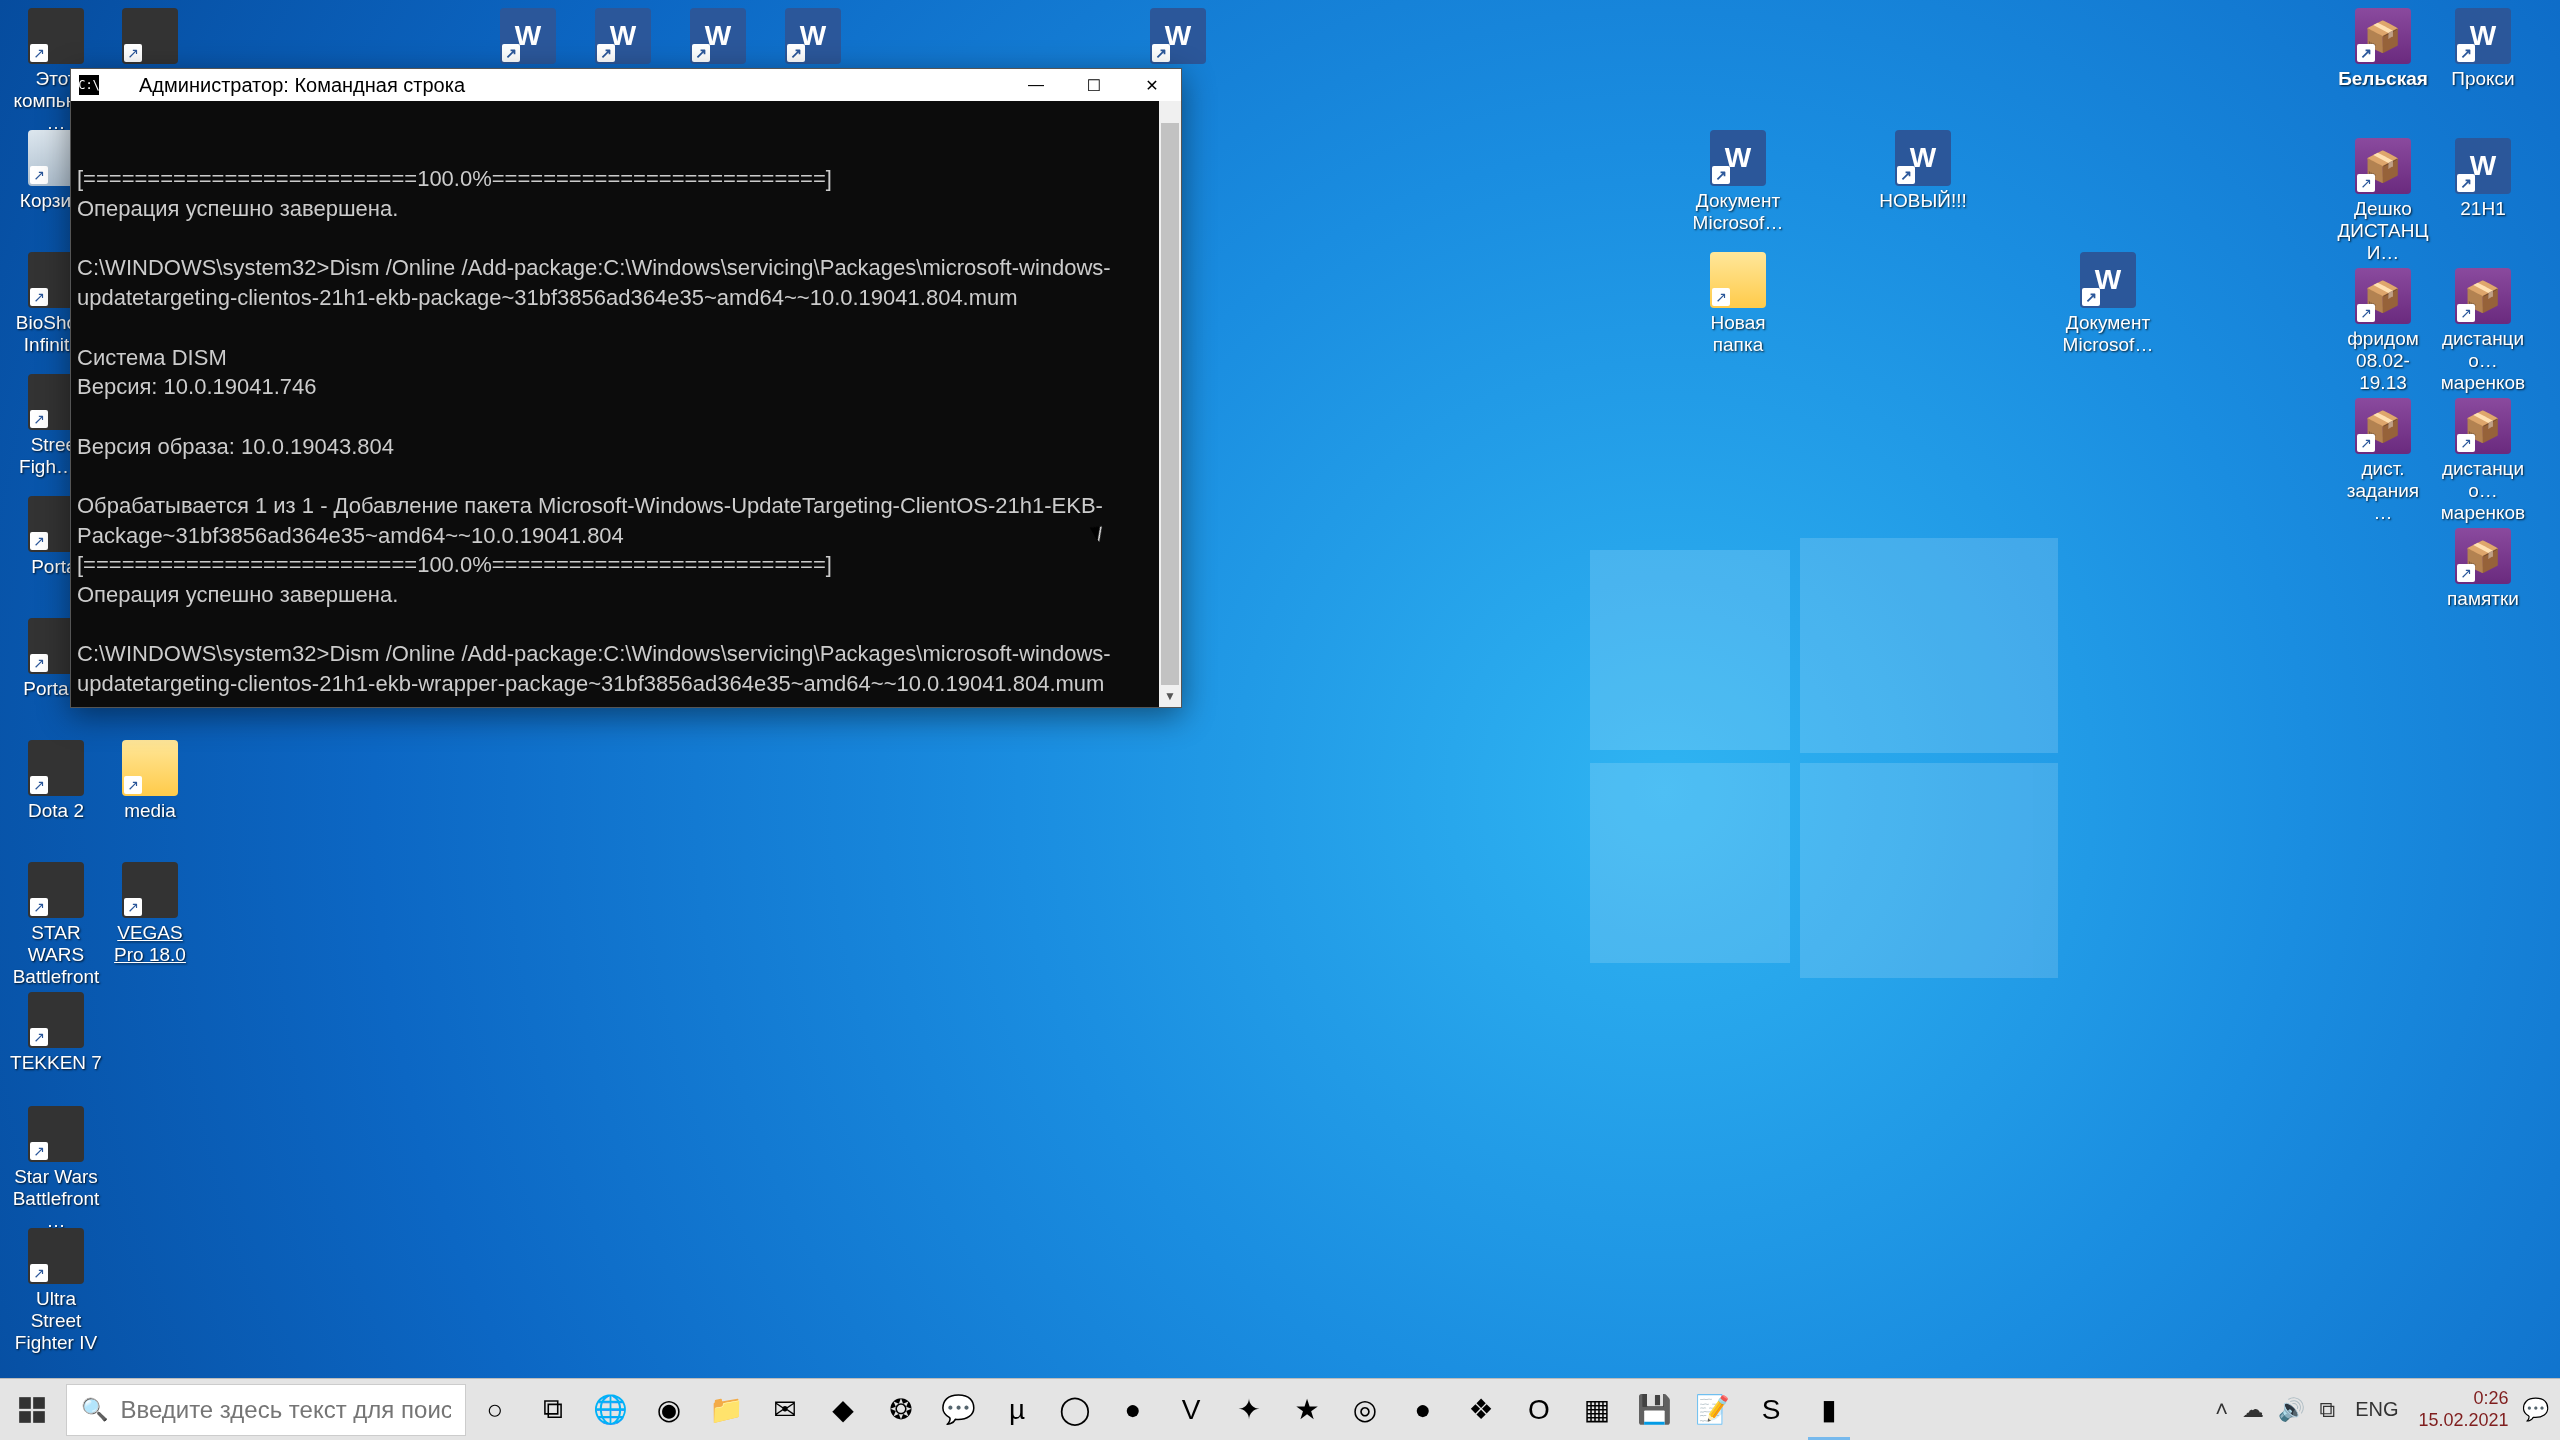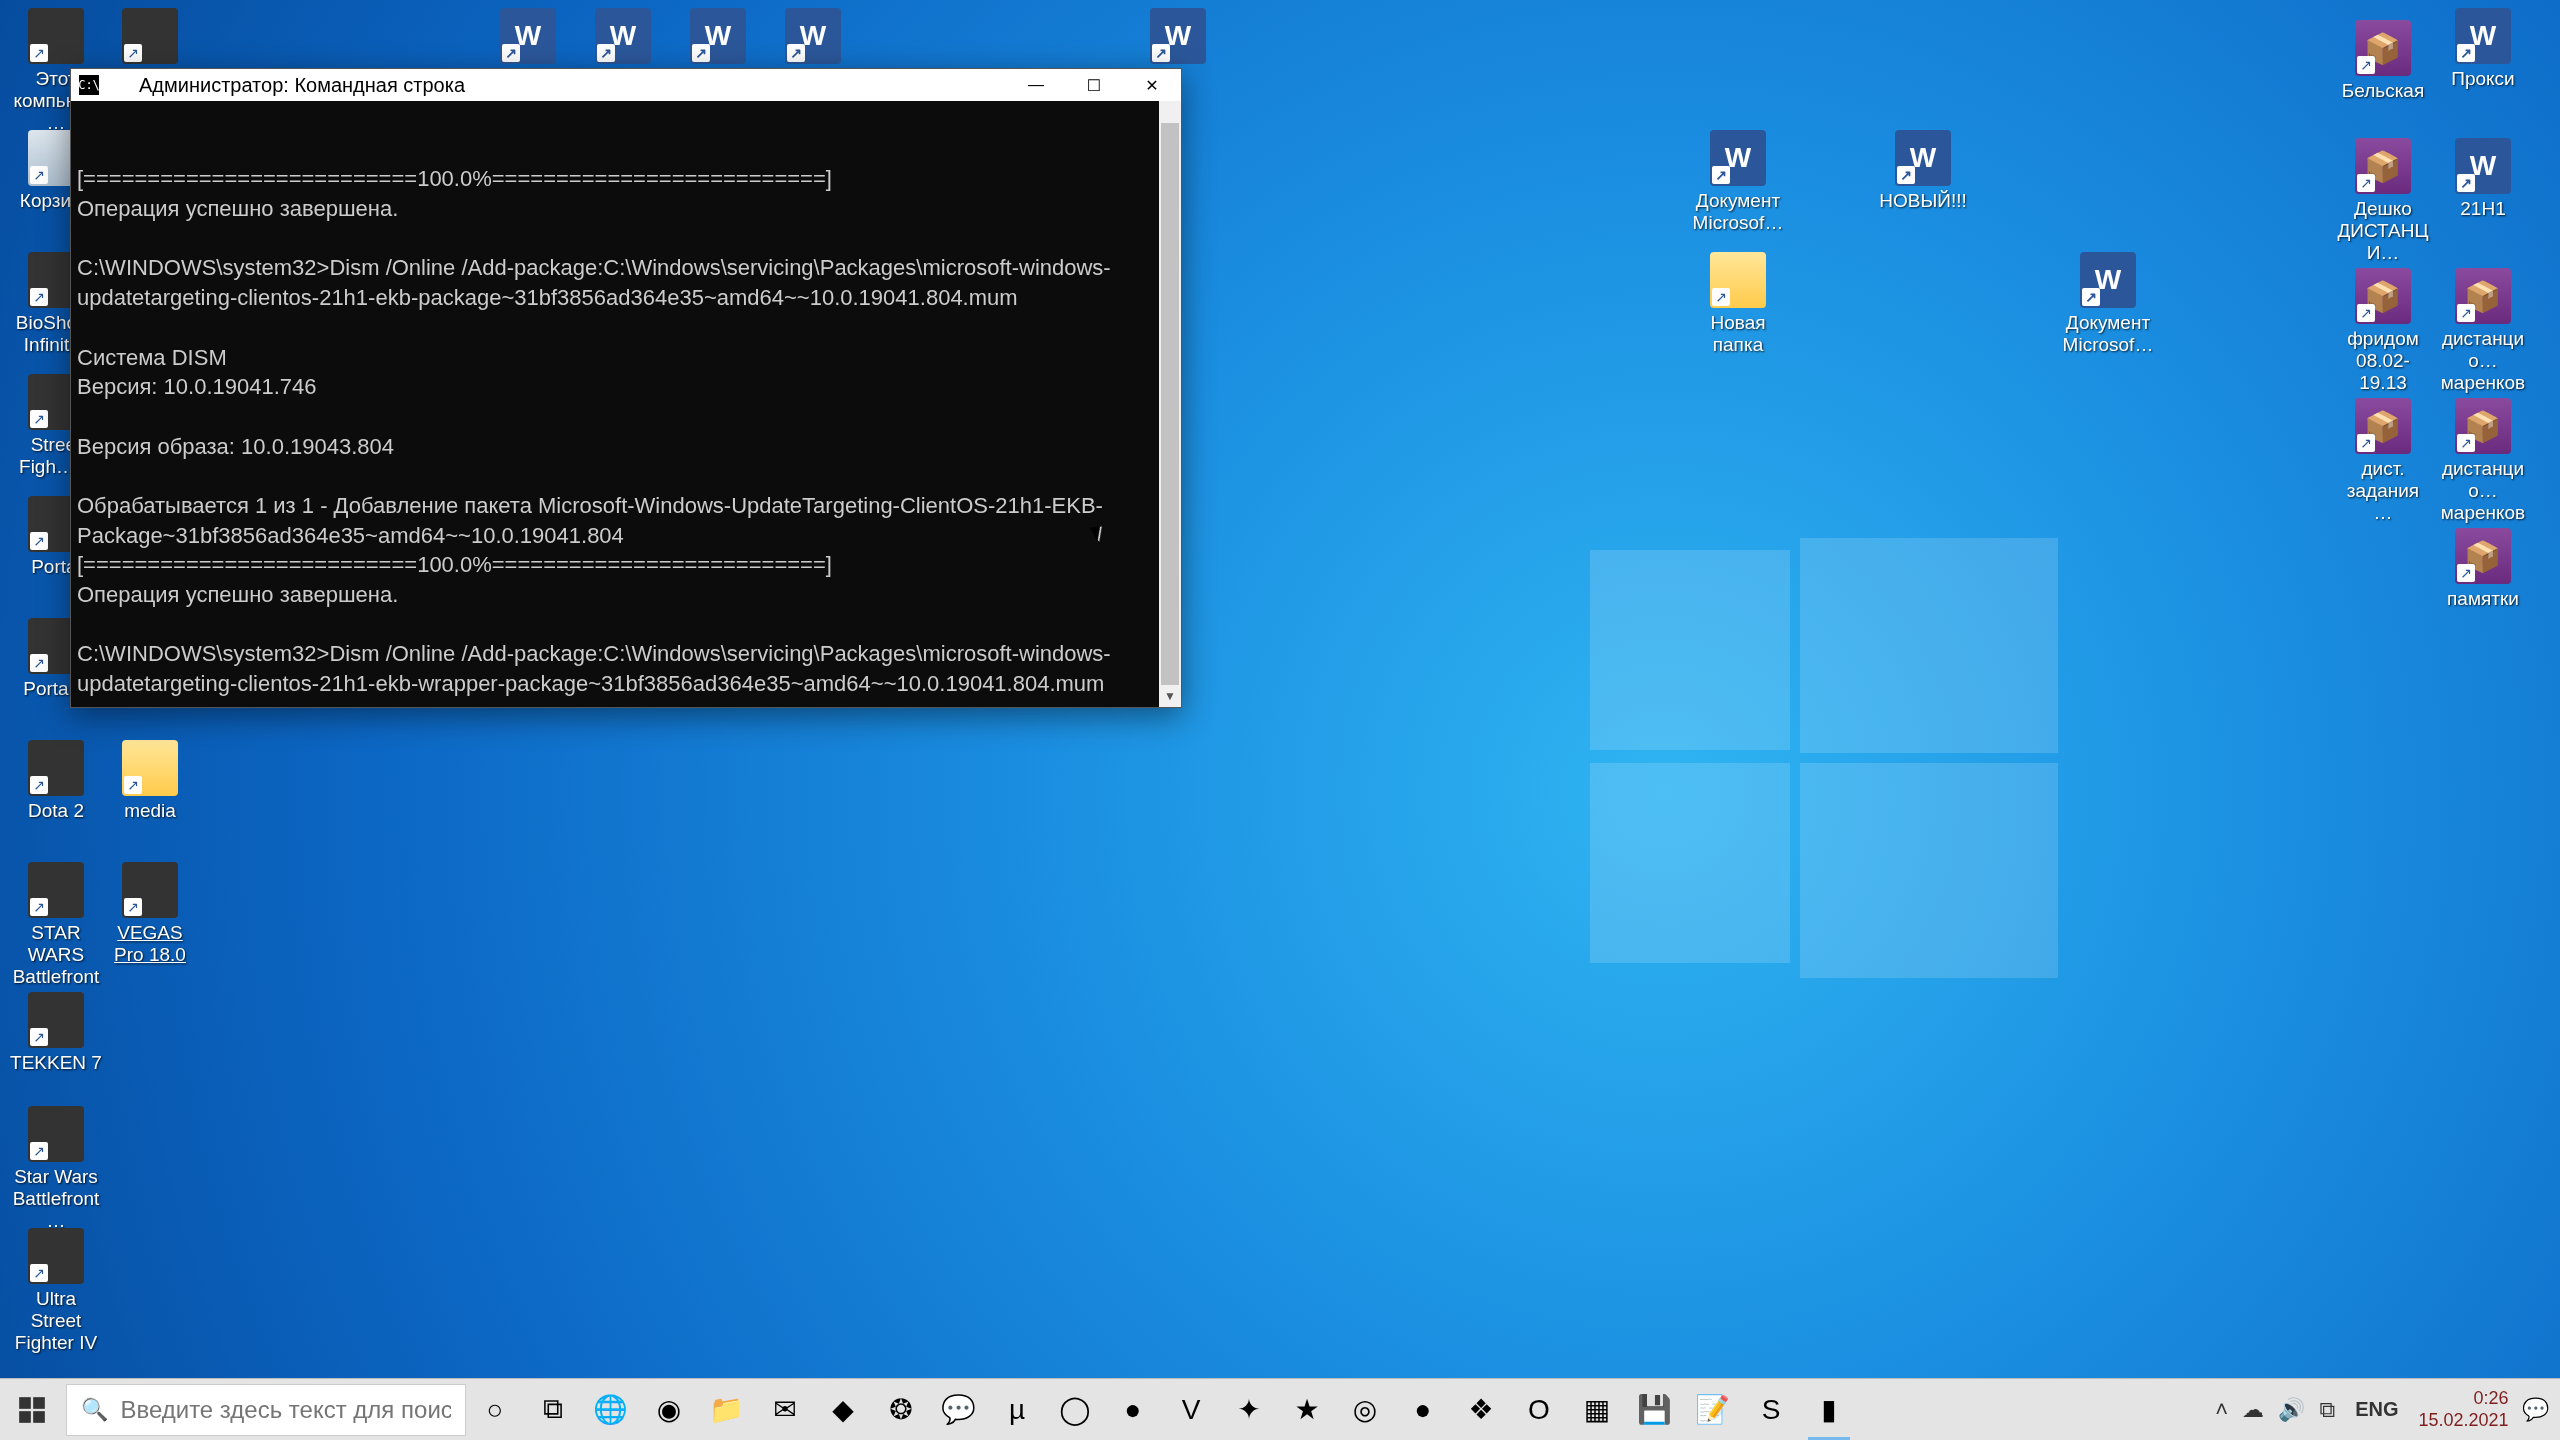--- a/index.html
+++ b/index.html
@@ -50,21 +50,21 @@
 .start { width: 64px; height: 62px; display: flex; align-items: center; justify-content: center; cursor: pointer; }
 .start svg { width: 28px; height: 28px; }
 .search { display: flex; align-items: center; background: #fff; height: 52px; width: 400px; border: 1px solid #ccc; margin-left: 2px; padding: 0 14px; }
 .search .sicon { font-size: 22px; color: #333; margin-right: 12px; }
 .search input { border: none; outline: none; font-size: 24px; width: 100%; color: #555; background: transparent; }
 .tbicon { width: 58px; height: 62px; display: flex; align-items: center; justify-content: center; font-size: 28px; cursor: pointer; position: relative; }
 .tbicon.active::after { content: ""; position: absolute; bottom: 0; left: 8px; right: 8px; height: 4px; background: #76b9ed; }
 .tray { margin-left: auto; display: flex; align-items: center; height: 100%; padding-right: 10px; gap: 14px; }
 .tray .titem { font-size: 22px; color: #333; cursor: pointer; }
 .tray .clock { text-align: right; font-size: 18px; line-height: 1.2; color: #7f1d1d; cursor: pointer; }
-.tray .lang { font-size: 20px; padding: 4px 6px; font-weight: bold; }
+.tray .lang { font-size: 20px; padding: 4px 6px; }
 </style>
 </head>
 <body>
 
 <div class="win-logo">
   <div class="pane p1"></div>
     <div class="pane p2"></div>
     <div class="pane p3"></div>
     <div class="pane p4"></div>
 </div>
@@ -155,21 +155,21 @@
       <div class="lbl">НОВЫЙ!!!</div>
     </div>
     <div class="dicon" style="left: 1690px; top: 252px;">
       <div class="ico shortcut folder"></div>
       <div class="lbl">Новая папка</div>
     </div>
     <div class="dicon" style="left: 2060px; top: 252px;">
       <div class="ico shortcut word"></div>
       <div class="lbl">Документ Microsof…</div>
     </div>
-    <div class="dicon" style="left: 2335px; top: 20px;">
+    <div class="dicon" style="left: 2335px; top: 8px; font-weight: bold;">
       <div class="ico shortcut rar"></div>
       <div class="lbl">Бельская</div>
     </div>
     <div class="dicon" style="left: 2335px; top: 138px;">
       <div class="ico shortcut rar"></div>
       <div class="lbl">Дешко ДИСТАНЦИ…</div>
     </div>
     <div class="dicon" style="left: 2335px; top: 268px;">
       <div class="ico shortcut rar"></div>
       <div class="lbl">фридом 08.02-19.13</div>

